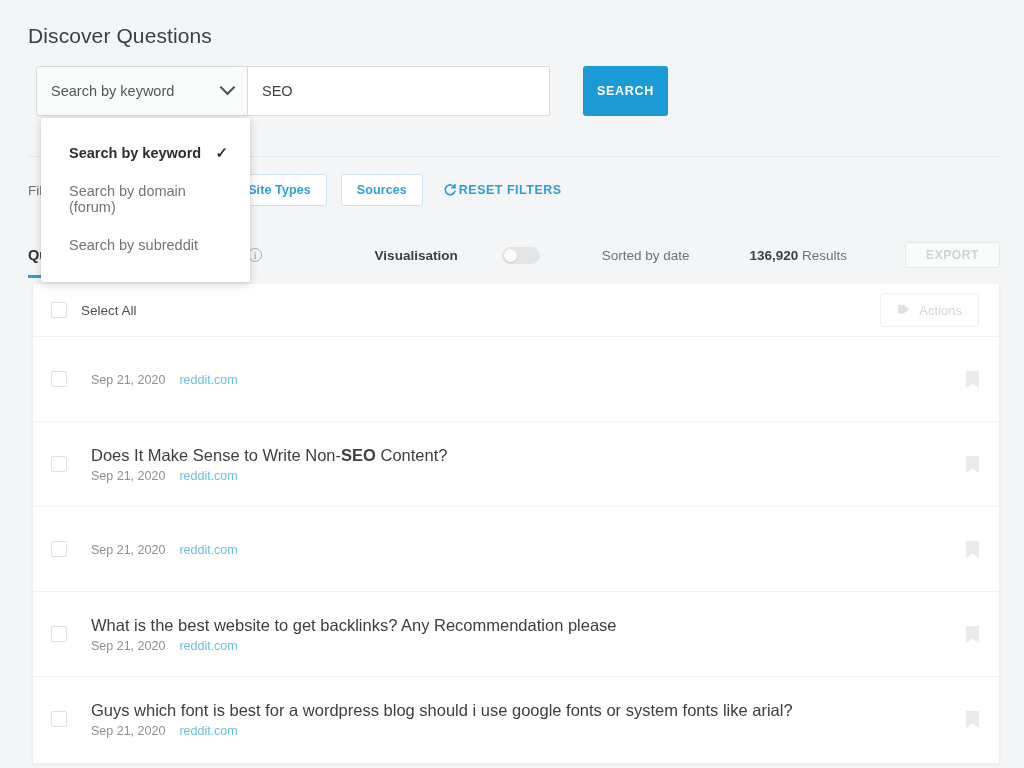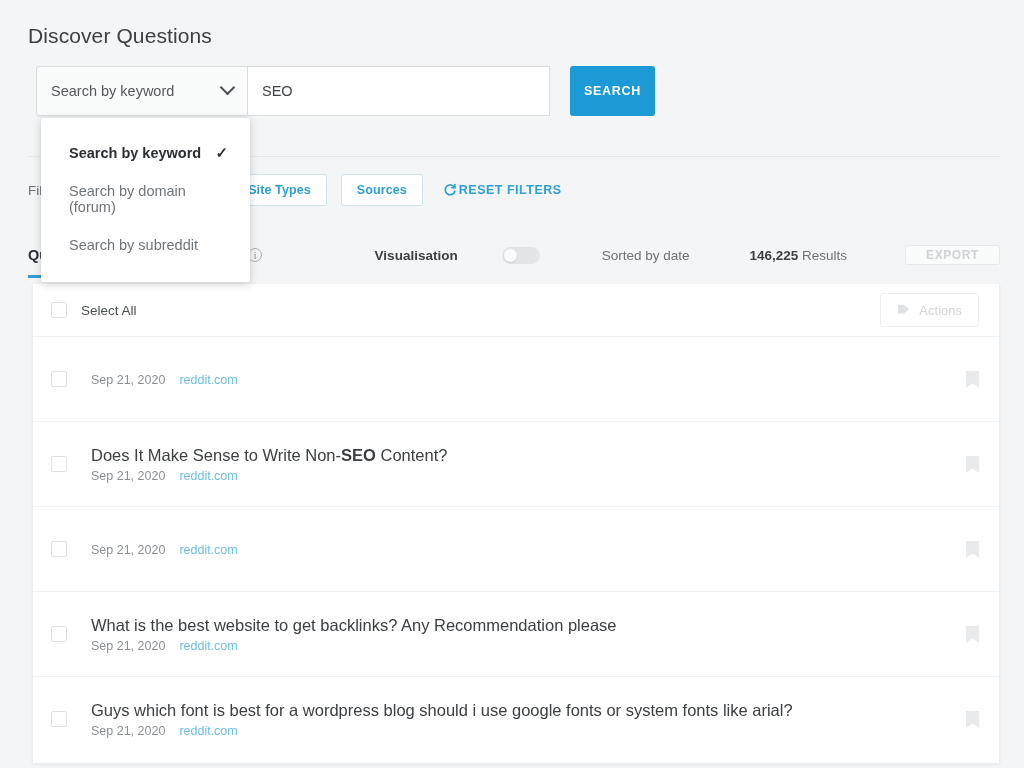--- a/index.html
+++ b/index.html
@@ -40,21 +40,21 @@
   }
 
   .keyword-input {
     width: 302px; height: 50px;
     background: #fff; border: 1px solid #d9dde0; border-left: none;
     font-size: 14.5px; color: #3f4447;
     padding: 0 14px; outline: none;
     font-family: "Liberation Sans", sans-serif;
   }
   .search-btn {
-    margin-left: 20px; width: 85px; height: 50px;
+    margin-left: 33px; width: 85px; height: 50px;
     background: #1b9ad6; border: none; border-radius: 3px;
     color: #fff; font-size: 12.5px; font-weight: 700;
     letter-spacing: .7px; cursor: pointer;
     font-family: "Liberation Sans", sans-serif;
   }
 
   
   .dropdown {
     position: absolute; left: 41px; top: 118px; width: 209px;
     background: #fff; border-radius: 2px;
@@ -127,21 +127,21 @@
   }
   .toggle:after {
     content: ""; position: absolute; left: 2px; top: 2px;
     width: 13px; height: 13px; border-radius: 50%; background: #fbfbfc;
     box-shadow: 0 1px 2px rgba(0,0,0,.12);
   }
   .sortby { font-size: 13.5px; color: #6d7276; margin-left: 30px; }
   .results { font-size: 13.5px; color: #6d7276; margin-left: 28px; }
   .results b { color: #3c4043; font-weight: 700; }
   .export-btn {
-    margin-left: 26px; height: 20px; padding: 0 20px;
+    margin-left: 26px; height: 26px; padding: 0 20px;
     border: 1px solid #e6e8ea; border-radius: 3px; background: #fafbfb;
     color: #cfd3d6; font-size: 12px; font-weight: 700; letter-spacing: .6px;
     display: flex; align-items: center; cursor: default;
   }
 
   
   .card {
     position: absolute; left: 32px; top: 284px; width: 968px; height: 480px;
     background: #fff; border: 1px solid #eceef0; border-top: none;
     box-shadow: 0 1px 3px rgba(0,0,0,.05);
@@ -229,21 +229,21 @@
       <div class="tab inactive">
         <span>Related Searches</span>
         <i class="info-i">i</i>
       </div>
     </div>
     <div class="meta">
       <span class="vis-label">Visualisation</span>
       <div class="toggle"></div>
       <span class="sortby">Sorted by date</span>
       <span class="results">
-        <b>146,225</b>
+        <b>136,920</b>
         <span>Results</span>
       </span>
       <div class="export-btn">EXPORT</div>
     </div>
   </div>
 
   <div class="card">
 
     <div class="selectall-row">
       <div class="cb"></div>

